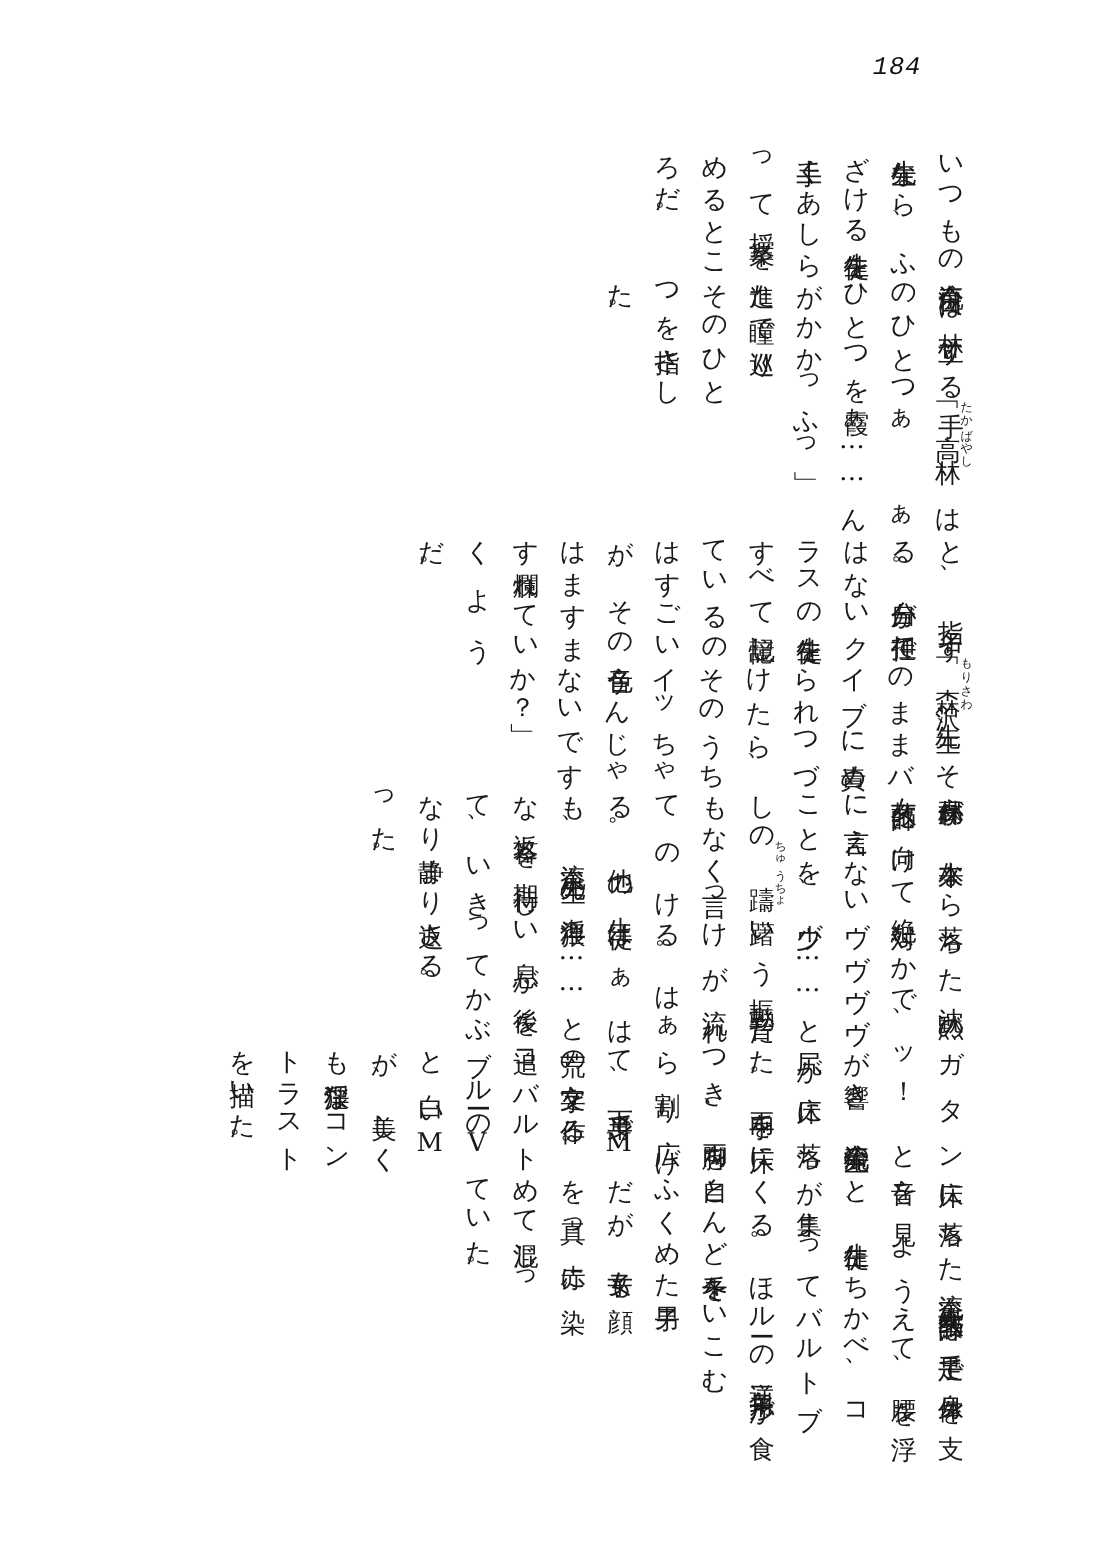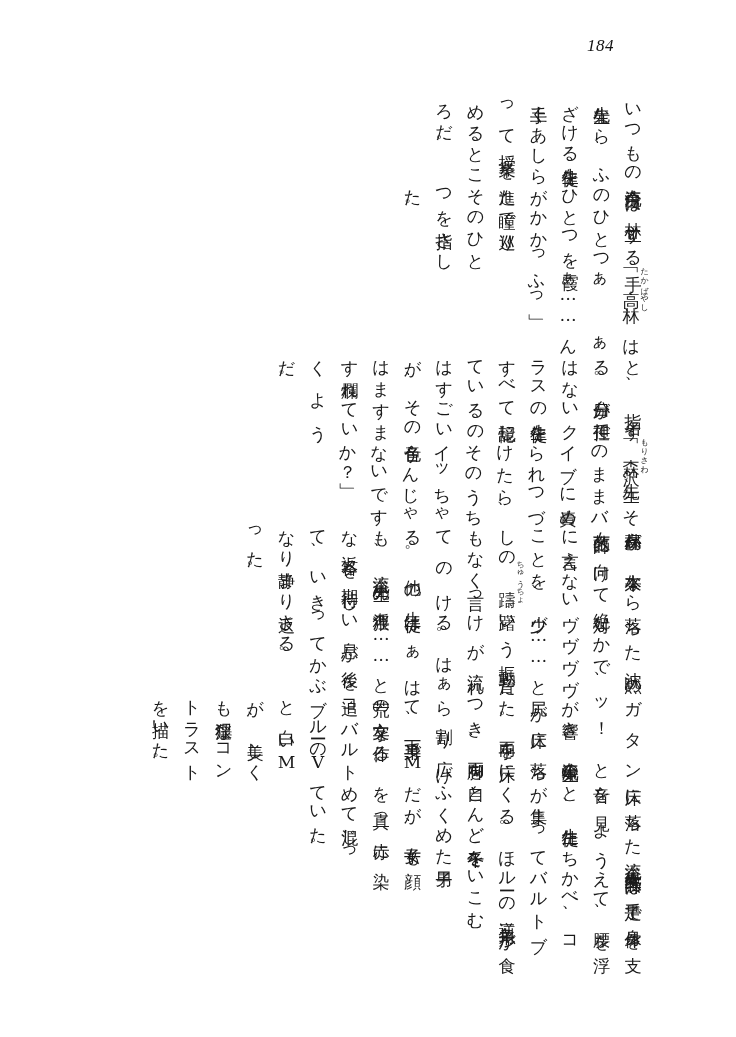--- a/index.html
+++ b/index.html
@@ -13,21 +13,21 @@
     height: 1037px;
     background: #ffffff;
     overflow: hidden;
     font-family: "DejaVu Serif", "Liberation Serif", serif;
     color: #1a1a1a;
   }
   .page-number {
     position: absolute;
     top: 36px;
     right: 122px;
-    font-family: Liberation Serif, serif;
+    font-family: Liberation Mono, monospace;
     font-style: italic;
     font-size: 17px;
     letter-spacing: 0.5px;
     color: #111;
   }
   .body-text {
     position: absolute;
     top: 92px;
     right: 88px;
     height: 852px;

